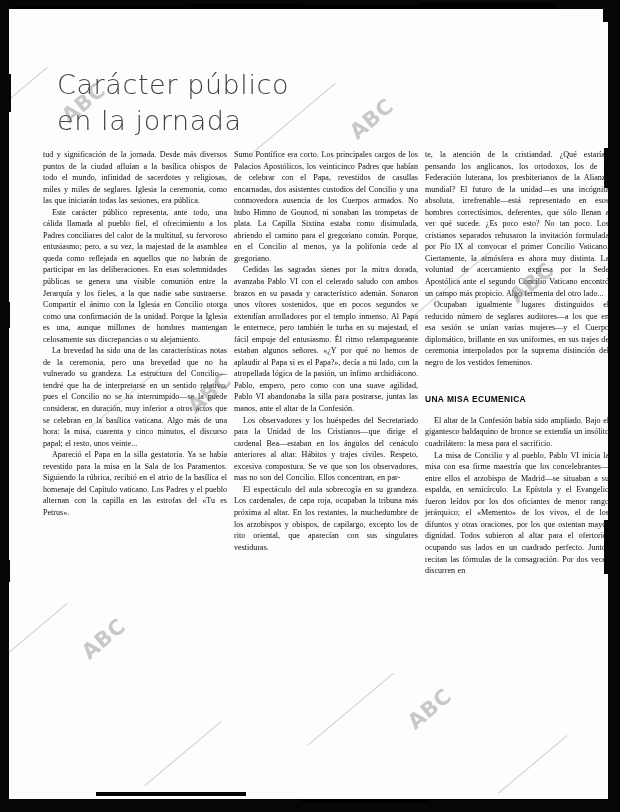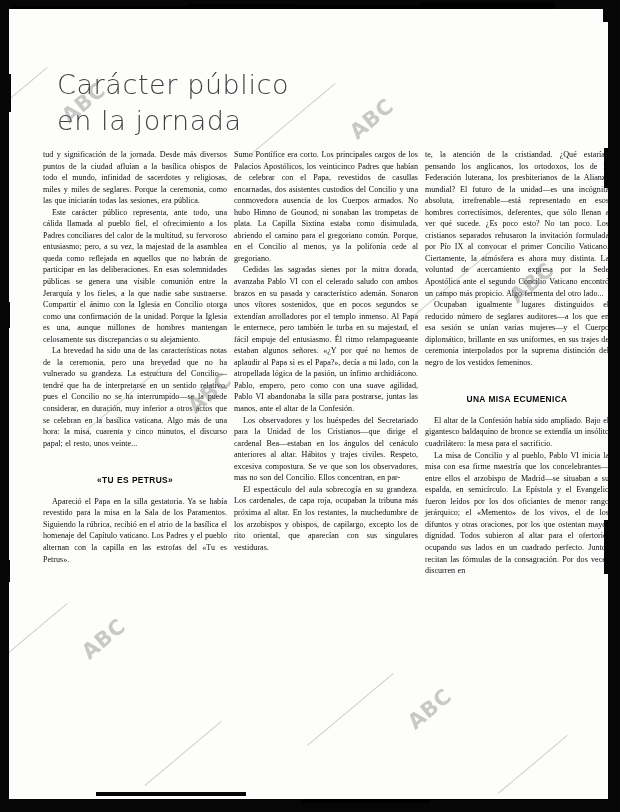--- a/index.html
+++ b/index.html
@@ -91,21 +91,21 @@
     text-align: justify;
   }
   .col p.noind { text-indent: 0; }
   .subhead {
     font-family: "Liberation Sans", sans-serif;
     font-weight: bold;
     font-size: 8.4px;
     letter-spacing: 0.35px;
     color: #0a0a0a;
     margin: 16px 0 9px 0;
-    text-align: center;
+    text-align: left;
     text-indent: 0;
   }
   .subhead.first { margin-top: 26px; }
 
   
   .wm {
     position: absolute;
     font-family: "DejaVu Sans", sans-serif;
     font-weight: bold;
     font-size: 21px;
@@ -129,24 +129,23 @@
 
   <div id="paper">
 
     <div id="headline">
       <div class="hl-line">Carácter público</div>
       <div class="hl-line">en la jornada</div>
     </div>
 
     <div id="columns">
         <div class="col">
-          <p class="noind">tud y significación de la jornada. Desde más diversos puntos de la ciudad afluían a la basílica obispos de todo el mundo, infinidad de sacerdotes y religiosas, miles y miles de seglares. Porque la ceremonia, como las que iniciarán todas las sesiones, era pública.</p>
+          <p class="noind">tud y significación de la jornada. Desde más diversos puntos de la ciudad afluían a la basílica obispos de todo el mundo, infinidad de sacerdotes y religiosas, miles y miles de seglares. Iglesia la ceremonia, como las que iniciarán todas las sesiones, era pública.</p>
           <p>Este carácter público representa, ante todo, una cálida llamada al pueblo fiel, el ofrecimiento a los Padres conciliares del calor de la multitud, su fervoroso entusiasmo; pero, a su vez, la majestad de la asamblea queda como reflejada en aquellos que no habrán de participar en las deliberaciones. En esas solemnidades públicas se genera una visible comunión entre la Jerarquía y los fieles, a la que nadie sabe sustraerse. Compartir el ánimo con la Iglesia en Concilio otorga como una confirmación de la unidad. Porque la Iglesia es una, aunque millones de hombres mantengan celosamente sus discrepancias o su alejamiento.</p>
           <p>La brevedad ha sido una de las características notas de la ceremonia, pero una brevedad que no ha vulnerado su grandeza. La estructura del Concilio—tendré que ha de interpretarse en un sentido relativo, pues el Concilio no se ha interrumpido—se la puede considerar, en duración, muy inferior a otros actos que se celebran en la basílica vaticana. Algo más de una hora: la misa, cuarenta y cinco minutos, el discurso papal; el resto, unos veinte...</p>
-          <div class="subhead first">«TU ES PETRUS»</div>
           <p>Apareció el Papa en la silla gestatoria. Ya se había revestido para la misa en la Sala de los Paramentos. Siguiendo la rúbrica, recibió en el atrio de la basílica el homenaje del Capítulo vaticano. Los Padres y el pueblo alternan con la capilla en las estrofas del «Tu es Petrus».</p>
         </div>
         <div class="col">
           <p class="noind">Sumo Pontífice era corto. Los principales cargos de los Palacios Apostólicos, los veinticinco Padres que habían de celebrar con el Papa, revestidos de casullas encarnadas, dos asistentes custodios del Concilio y una conmovedora ausencia de los Cuerpos armados. No hubo Himno de Gounod, ni sonaban las trompetas de plata. La Capilla Sixtina estaba como disimulada, abriendo el camino para el gregoriano común. Porque, en el Concilio al menos, ya la polifonía cede al gregoriano.</p>
           <p>Cedidas las sagradas sienes por la mitra dorada, avanzaba Pablo VI con el celerado saludo con ambos brazos en su pasada y característico ademán. Sonaron unos vítores sostenidos, que en pocos segundos se extendían arrolladores por el templo inmenso. Al Papa le enternece, pero también le turba en su majestad, el fácil empuje del entusiasmo. Él ritmo relampagueante estaban algunos señores. «¿Y por qué no hemos de aplaudir al Papa si es el Papa?», decía a mi lado, con la atropellada lógica de la pasión, un ínfimo archidiácono. Pablo, empero, pero como con una suave agilidad, Pablo VI abandonaba la silla para postrarse, juntas las manos, ante el altar de la Confesión.</p>
           <p>Los observadores y los huéspedes del Secretariado para la Unidad de los Cristianos—que dirige el cardenal Bea—estaban en los ángulos del cenáculo anteriores al altar. Hábitos y trajes civiles. Respeto, excesiva compostura. Se ve que son los observadores, mas no son del Concilio. Ellos concentran, en par-</p>
           <p>El espectáculo del aula sobrecogía en su grandeza. Los cardenales, de capa roja, ocupaban la tribuna más próxima al altar. En los restantes, la muchedumbre de los arzobispos y obispos, de capilargo, excepto los de rito oriental, que aparecían con sus singulares vestiduras.</p>
         </div>
         <div class="col">
           <p class="noind">te, la atención de la cristiandad. ¿Qué estarían pensando los anglicanos, los ortodoxos, los de la Federación luterana, los presbiterianos de la Alianza mundial? El futuro de la unidad—es una incógnita absoluta, irrefrenable—está representado en esos hombres correctísimos, deferentes, que sólo llenan a ver qué sucede. ¿Es poco esto? No tan poco. Los cristianos separados rehusaron la invitación formulada por Pío IX al convocar el primer Concilio Vaticano. Ciertamente, la atmósfera es ahora muy distinta. La voluntad de acercamiento expresa por la Sede Apostólica ante el segundo Concilio Vaticano encontró un campo más propicio. Algo fermenta del otro lado...</p>

